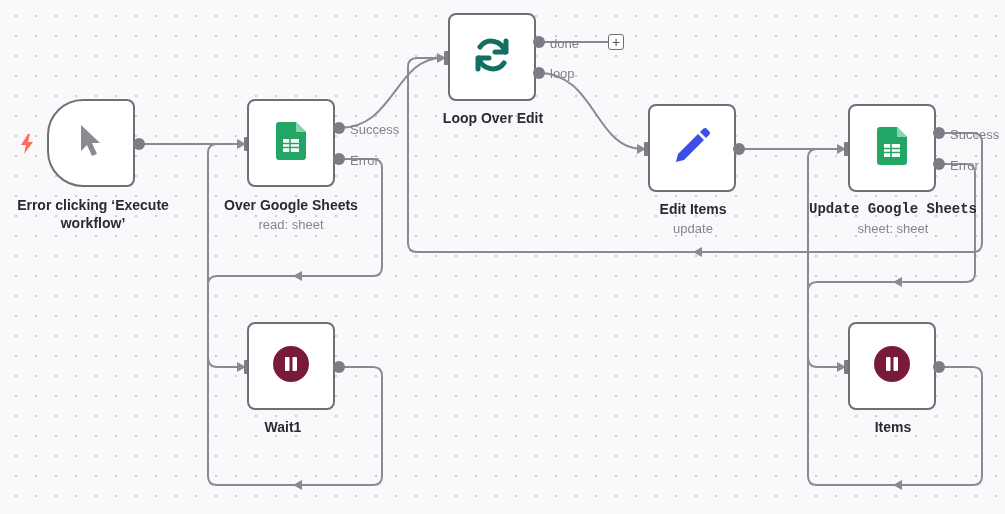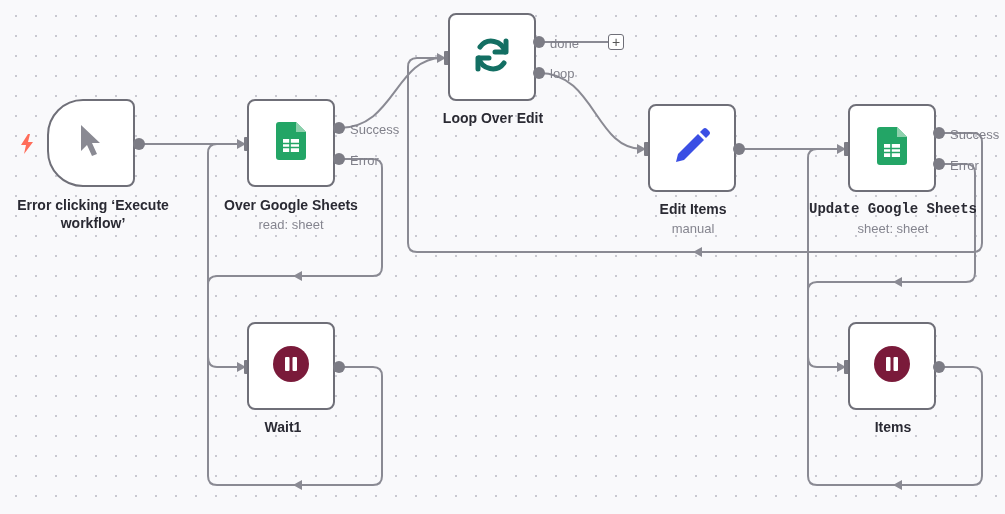--- a/index.html
+++ b/index.html
@@ -120,21 +120,21 @@
 <div class="node" style="left:648px;top:104px;">
   <span>
     <svg width="38" height="38" viewBox="0 0 38 38">
         <path d="M5 27 L25 7 L31 13 L11 33 L3 35 Z" fill="#3b4fe4"></path>
         <path d="M27 5 L30 2 Q32 0 34 2 L36 4 Q38 6 36 8 L33 11 Z" fill="#3b4fe4"></path>
       </svg>
   </span>
 </div>
 <div class="dot" style="left:733px;top:143px;"></div>
 <div class="label" style="left:603px;top:200px;">Edit Items</div>
-<div class="sub" style="left:603px;top:221px;">manual</div>
+<div class="sub" style="left:603px;top:221px;">update</div>
 
 <div class="inport" style="left:844px;top:142px;"></div>
 <div class="node" style="left:848px;top:104px;">
   <span>
     <svg width="30" height="38" viewBox="0 0 30 38">
         <path d="M3 0 H20 L30 10 V35 Q30 38 27 38 H3 Q0 38 0 35 V3 Q0 0 3 0 Z" fill="#23a566"></path>
         <path d="M20 0 V10 H30 Z" fill="#8ed1ad"></path>
         <rect x="7" y="17" width="16" height="13" fill="#fff"></rect>
         <path d="M7 21.5 H23 M7 25.5 H23 M14 17 V30" stroke="#23a566" stroke-width="1.6"></path>
       </svg>

